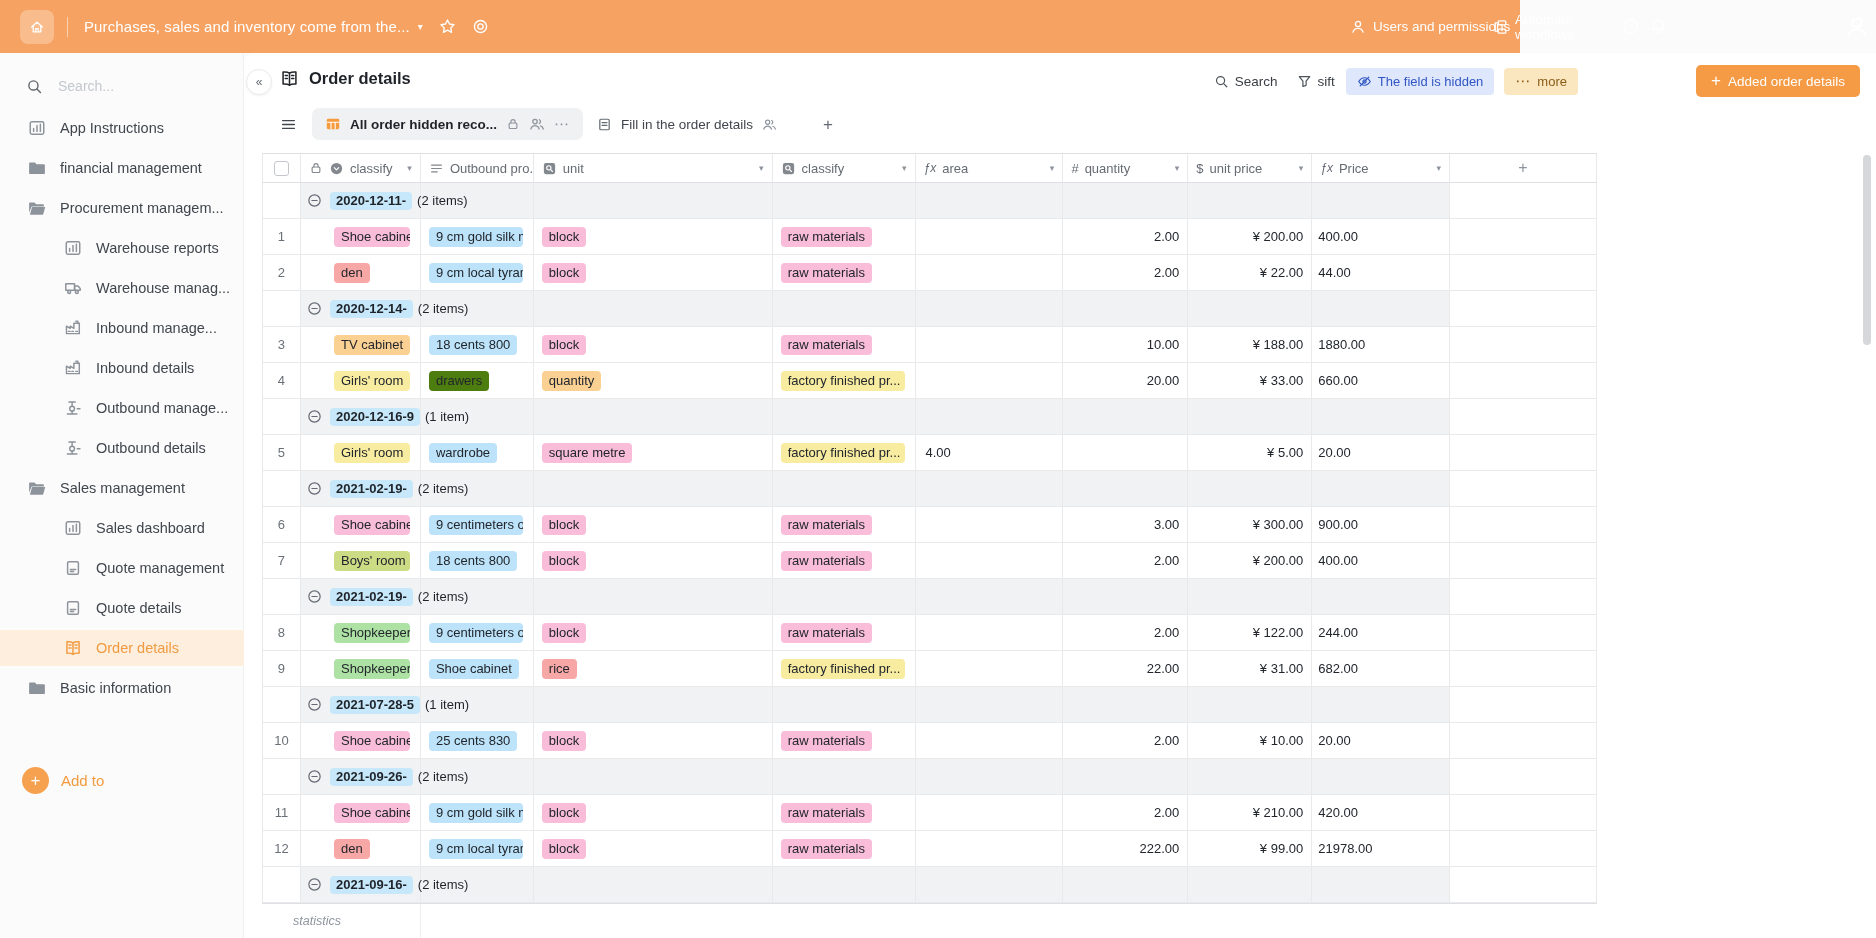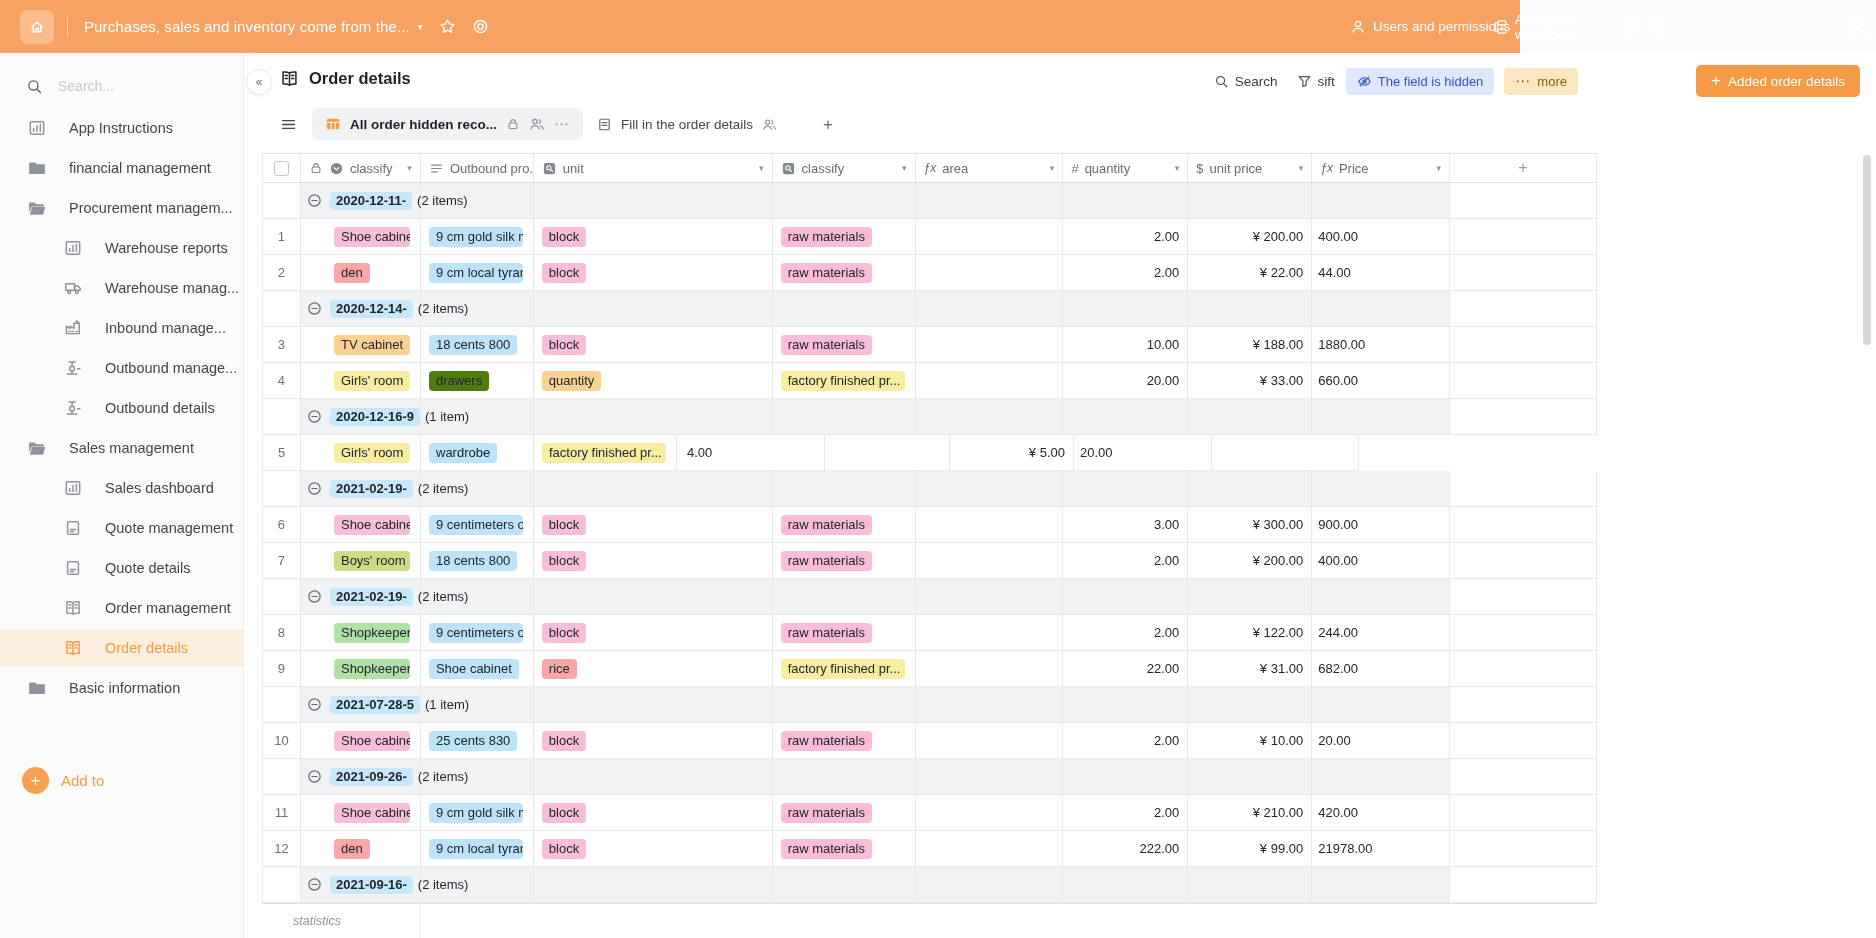--- a/index.html
+++ b/index.html
@@ -27,21 +27,21 @@
   .tb-q{left:1622px}.tb-bell{left:1650px}.tb-avatar{left:1844px}
 
   
   .sidebar{position:absolute;left:0;top:53px;width:244px;height:885px;background:#FBFBFB;
     box-shadow:inset -1px 0 0 #EFF0F1;}
   .sb-search{position:absolute;left:26px;top:24px;display:flex;align-items:center;gap:13px;width:190px;}
   .sb-search input{border:none;outline:none;background:transparent;font-size:14px;color:#41464E;width:150px;
     font-family:"Liberation Sans",sans-serif;}
   .sb-search input::placeholder{color:#C4C8CE}
   .sb-items{position:absolute;left:0;top:57px;width:244px;}
-  .sb-item{height:36px;margin-bottom:4px;display:flex;align-items:center;gap:23px;
+  .sb-item{height:36px;margin-bottom:4px;display:flex;align-items:center;gap:14px;
     padding-left:28px;font-size:14.5px;color:#41464E;cursor:pointer;white-space:nowrap;}
   .sb-item .ic{width:18px;height:18px;color:#8D939B}
   .sb-item.child{padding-left:64px;}
   .sb-item.active{background:#FDEEDE;color:#F29B40;}
   .sb-item.active .ic{color:#F29B40}
   .sb-add{position:absolute;left:22px;top:709px;height:36px;display:flex;align-items:center;gap:12px;cursor:pointer;}
   .sb-add-circle{width:27px;height:27px;border-radius:50%;background:#F6A150;color:#fff;
     display:flex;align-items:center;justify-content:center;font-size:17px;line-height:1;}
   .sb-add-label{color:#F29B40;font-size:15px;}
 
@@ -260,20 +260,30 @@
               <path d="M2.2 13V6.4l3.3 1.9V6.4l3.3 1.9V3.8h4.8V13z"></path>
               <path d="M10.6 2h1.6l.4 1.8"></path>
               <path d="M4 11h1.4M7 11h1.4M10.6 11H12"></path>
             </svg>
           </span>
           <span>Inbound manage...</span>
         </div>
         <div class="sb-item child">
           <span class="ic" style="width: 18px; height: 18px;">
             <svg viewBox="0 0 16 16" fill="none" stroke="currentColor" stroke-width="1.3" stroke-linecap="round" stroke-linejoin="round">
+              <path d="M2.2 13V6.4l3.3 1.9V6.4l3.3 1.9V3.8h4.8V13z"></path>
+              <path d="M10.6 2h1.6l.4 1.8"></path>
+              <path d="M4 11h1.4M7 11h1.4M10.6 11H12"></path>
+            </svg>
+          </span>
+          <span>Inbound details</span>
+        </div>
+        <div class="sb-item child">
+          <span class="ic" style="width: 18px; height: 18px;">
+            <svg viewBox="0 0 16 16" fill="none" stroke="currentColor" stroke-width="1.3" stroke-linecap="round" stroke-linejoin="round">
               <circle cx="7.2" cy="8.6" r="2.1"></circle>
               <path d="M7.2 2.6v3.9M4.4 2.6h5.6M7.2 10.7v2.7M3 13.4h8.4M11.8 8.6h2.4"></path>
             </svg>
           </span>
           <span>Outbound manage...</span>
         </div>
         <div class="sb-item child">
           <span class="ic" style="width: 18px; height: 18px;">
             <svg viewBox="0 0 16 16" fill="none" stroke="currentColor" stroke-width="1.3" stroke-linecap="round" stroke-linejoin="round">
               <circle cx="7.2" cy="8.6" r="2.1"></circle>
@@ -310,30 +320,20 @@
           <span>Quote management</span>
         </div>
         <div class="sb-item child">
           <span class="ic" style="width: 18px; height: 18px;">
             <svg viewBox="0 0 16 16" fill="none" stroke="currentColor" stroke-width="1.3" stroke-linecap="round" stroke-linejoin="round">
               <rect x="3.2" y="2.4" width="9.6" height="11.2" rx="1.2"></rect>
               <path d="M5.6 9.4h4.8M5.6 11.2h3"></path>
             </svg>
           </span>
           <span>Quote details</span>
-        </div>
-        <div class="sb-item child">
-          <span class="ic" style="width: 18px; height: 18px;">
-            <svg viewBox="0 0 16 16" fill="none" stroke="currentColor" stroke-width="1.3" stroke-linecap="round" stroke-linejoin="round">
-              <path d="M8 3.4C6.8 2.6 5 2.3 2.6 2.5v10.1c2.4-.2 4.2.2 5.4 1 1.2-.8 3-1.2 5.4-1V2.5C11 2.3 9.2 2.6 8 3.4z"></path>
-              <path d="M8 3.4v10.2"></path>
-              <path d="M4.4 5.4h1.8M9.8 5.4h1.8M4.4 8h1.8M9.8 8h1.8"></path>
-            </svg>
-          </span>
-          <span>Order management</span>
         </div>
         <div class="sb-item child active">
           <span class="ic" style="width: 18px; height: 18px;">
             <svg viewBox="0 0 16 16" fill="none" stroke="currentColor" stroke-width="1.3" stroke-linecap="round" stroke-linejoin="round">
               <path d="M8 3.4C6.8 2.6 5 2.3 2.6 2.5v10.1c2.4-.2 4.2.2 5.4 1 1.2-.8 3-1.2 5.4-1V2.5C11 2.3 9.2 2.6 8 3.4z"></path>
               <path d="M8 3.4v10.2"></path>
               <path d="M4.4 5.4h1.8M9.8 5.4h1.8M4.4 8h1.8M9.8 8h1.8"></path>
             </svg>
           </span>
           <span>Order details</span>
@@ -671,20 +671,23 @@
             <div class="cell" style="width: 147px;"></div>
           </div>
           <div class="g-row">
             <div class="cell num" style="width: 38px;">5</div>
             <div class="cell tag1" style="width: 120px;">
               <span class="tag" style="background: rgb(247, 236, 159);">Girls' room</span>
             </div>
             <div class="cell tagn" style="width: 113px;">
               <span class="tag" style="background: rgb(188, 227, 249);">wardrobe</span>
             </div>
+            <div class="cell tagn" style="width: 239px;">
+              <span class="tag" style="background: rgb(249, 188, 217);">square metre</span>
+            </div>
             <div class="cell tagn" style="width: 143px;">
               <span class="tag" style="background: rgb(247, 236, 159);">factory finished pr...</span>
             </div>
             <div class="cell txt-l" style="width: 148px;">4.00</div>
             <div class="cell txt-r" style="width: 125px;"></div>
             <div class="cell txt-r" style="width: 124px;">¥ 5.00</div>
             <div class="cell price" style="width: 138px;">20.00</div>
             <div class="cell" style="width: 147px;"></div>
           </div>
           <div class="g-row">

